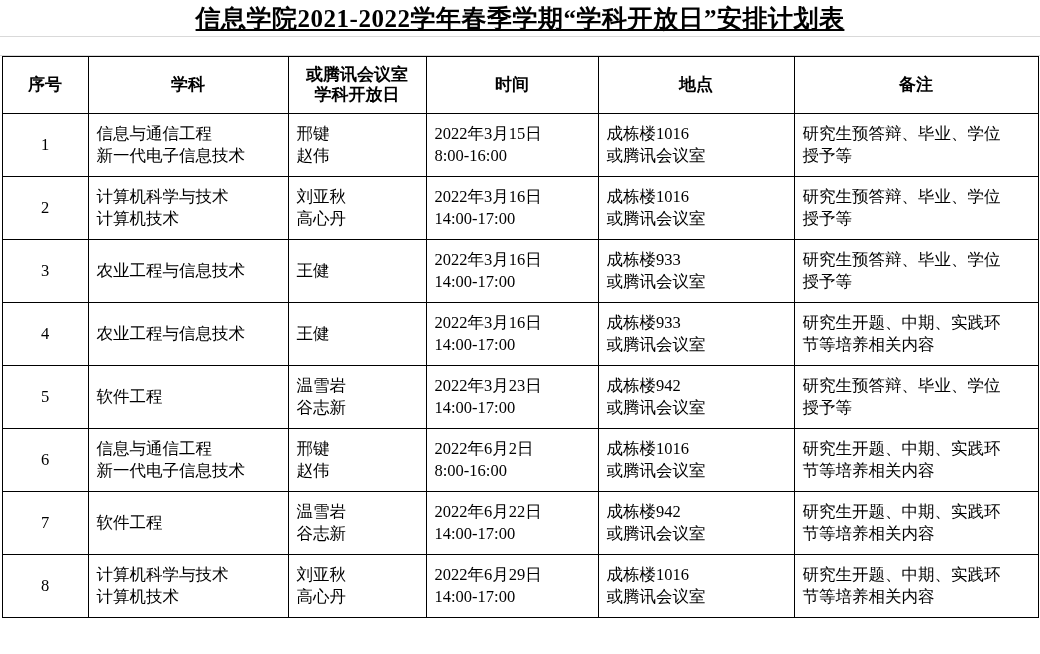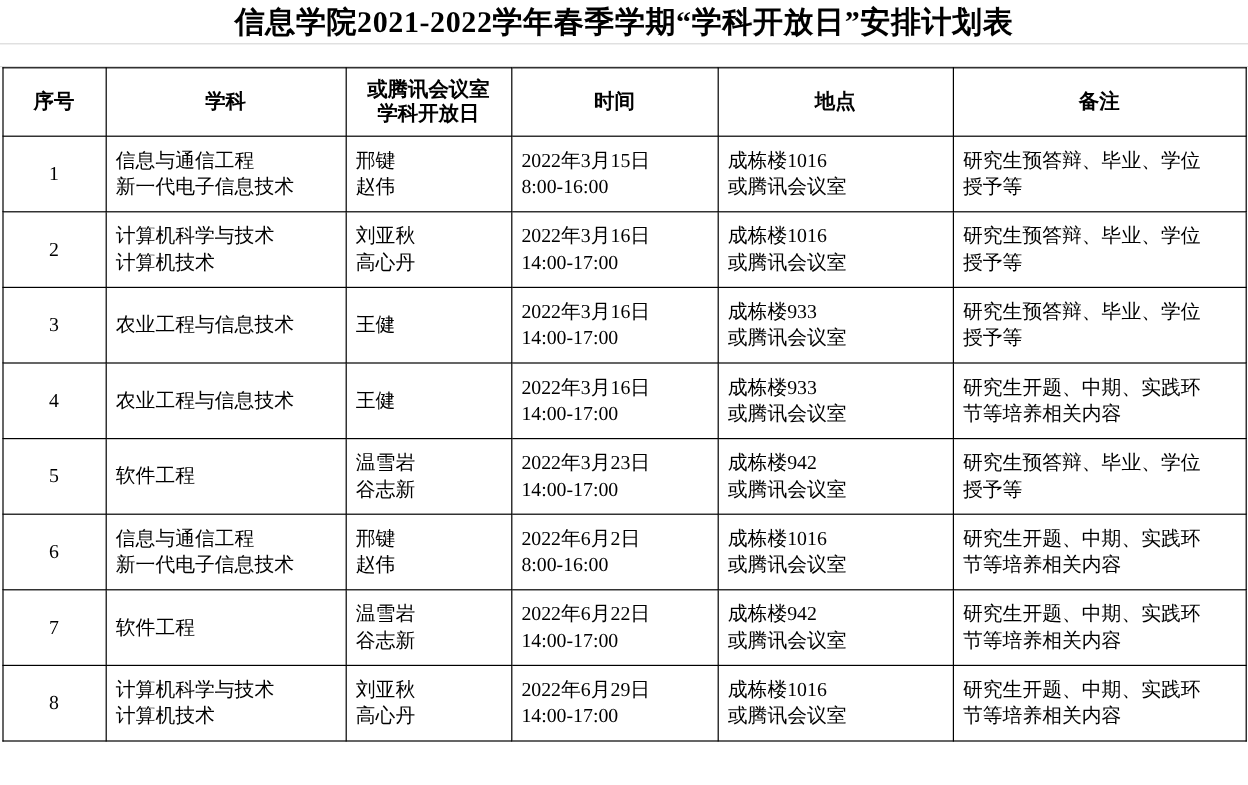--- a/index.html
+++ b/index.html
@@ -19,20 +19,21 @@
     height: 654px;
     position: relative;
     background: #ffffff;
   }
   .title-row {
     height: 36px;
     display: flex;
     align-items: center;
     justify-content: center;
     border-bottom: 1px solid #d9d9d9;
+    text-decoration: underline;
   }
   .title-text {
     font-size: 25px;
     font-weight: bold;
     letter-spacing: 0.5px;
     white-space: nowrap;
   }
   .spacer-row {
     height: 18px;
     border-bottom: 1px solid #d9d9d9;

